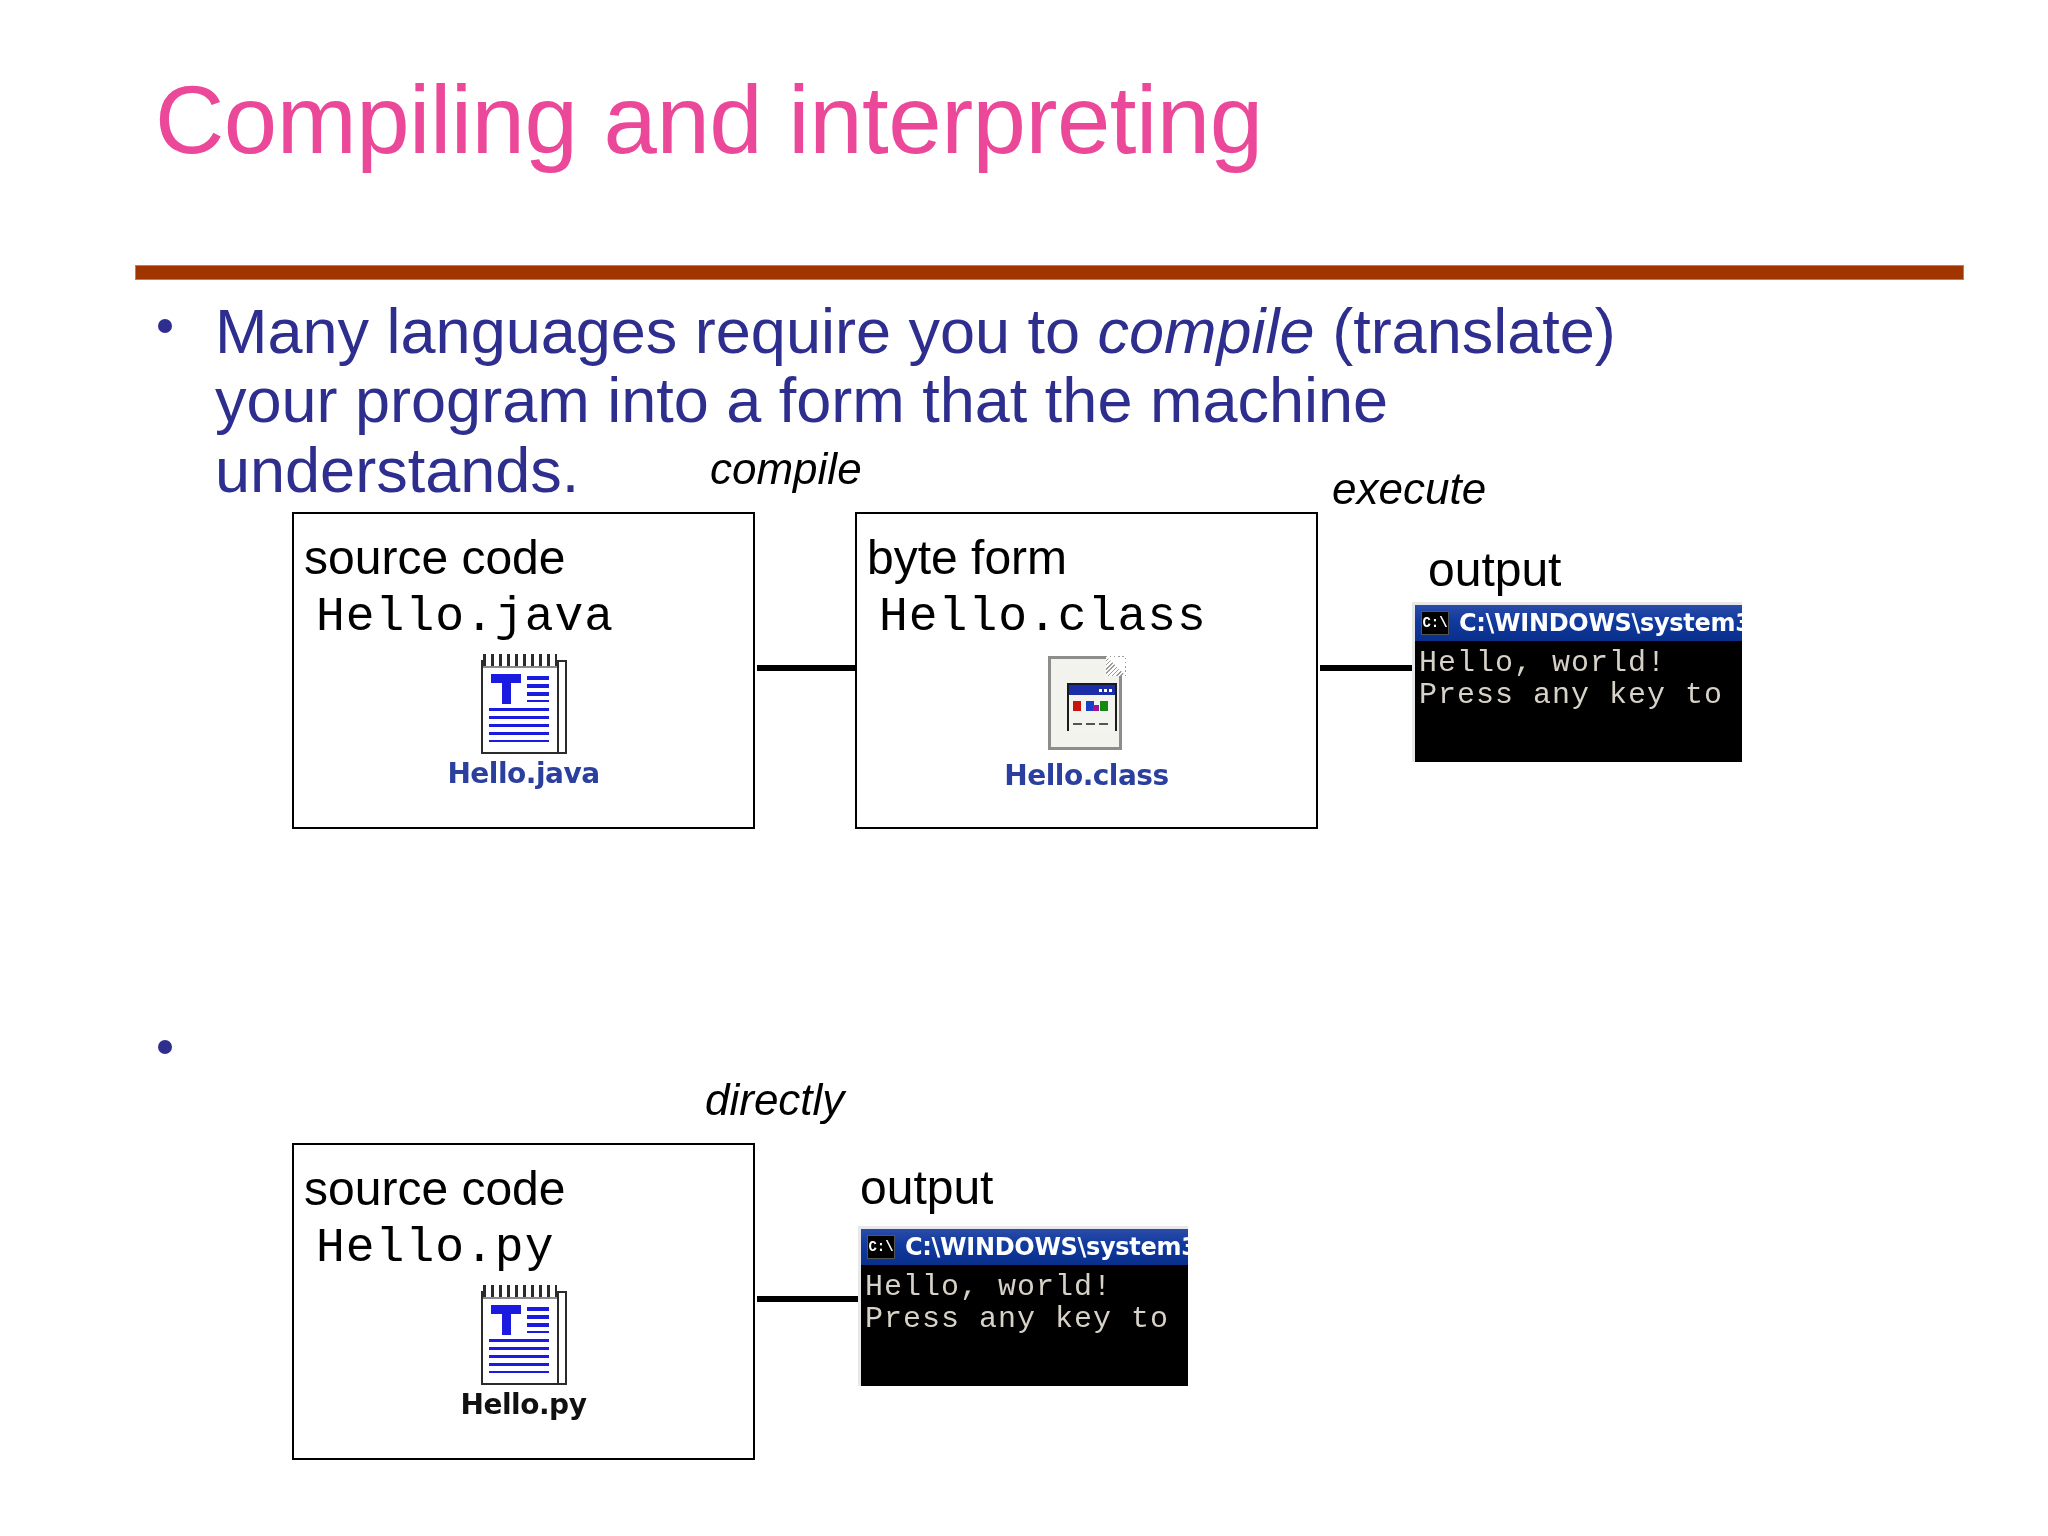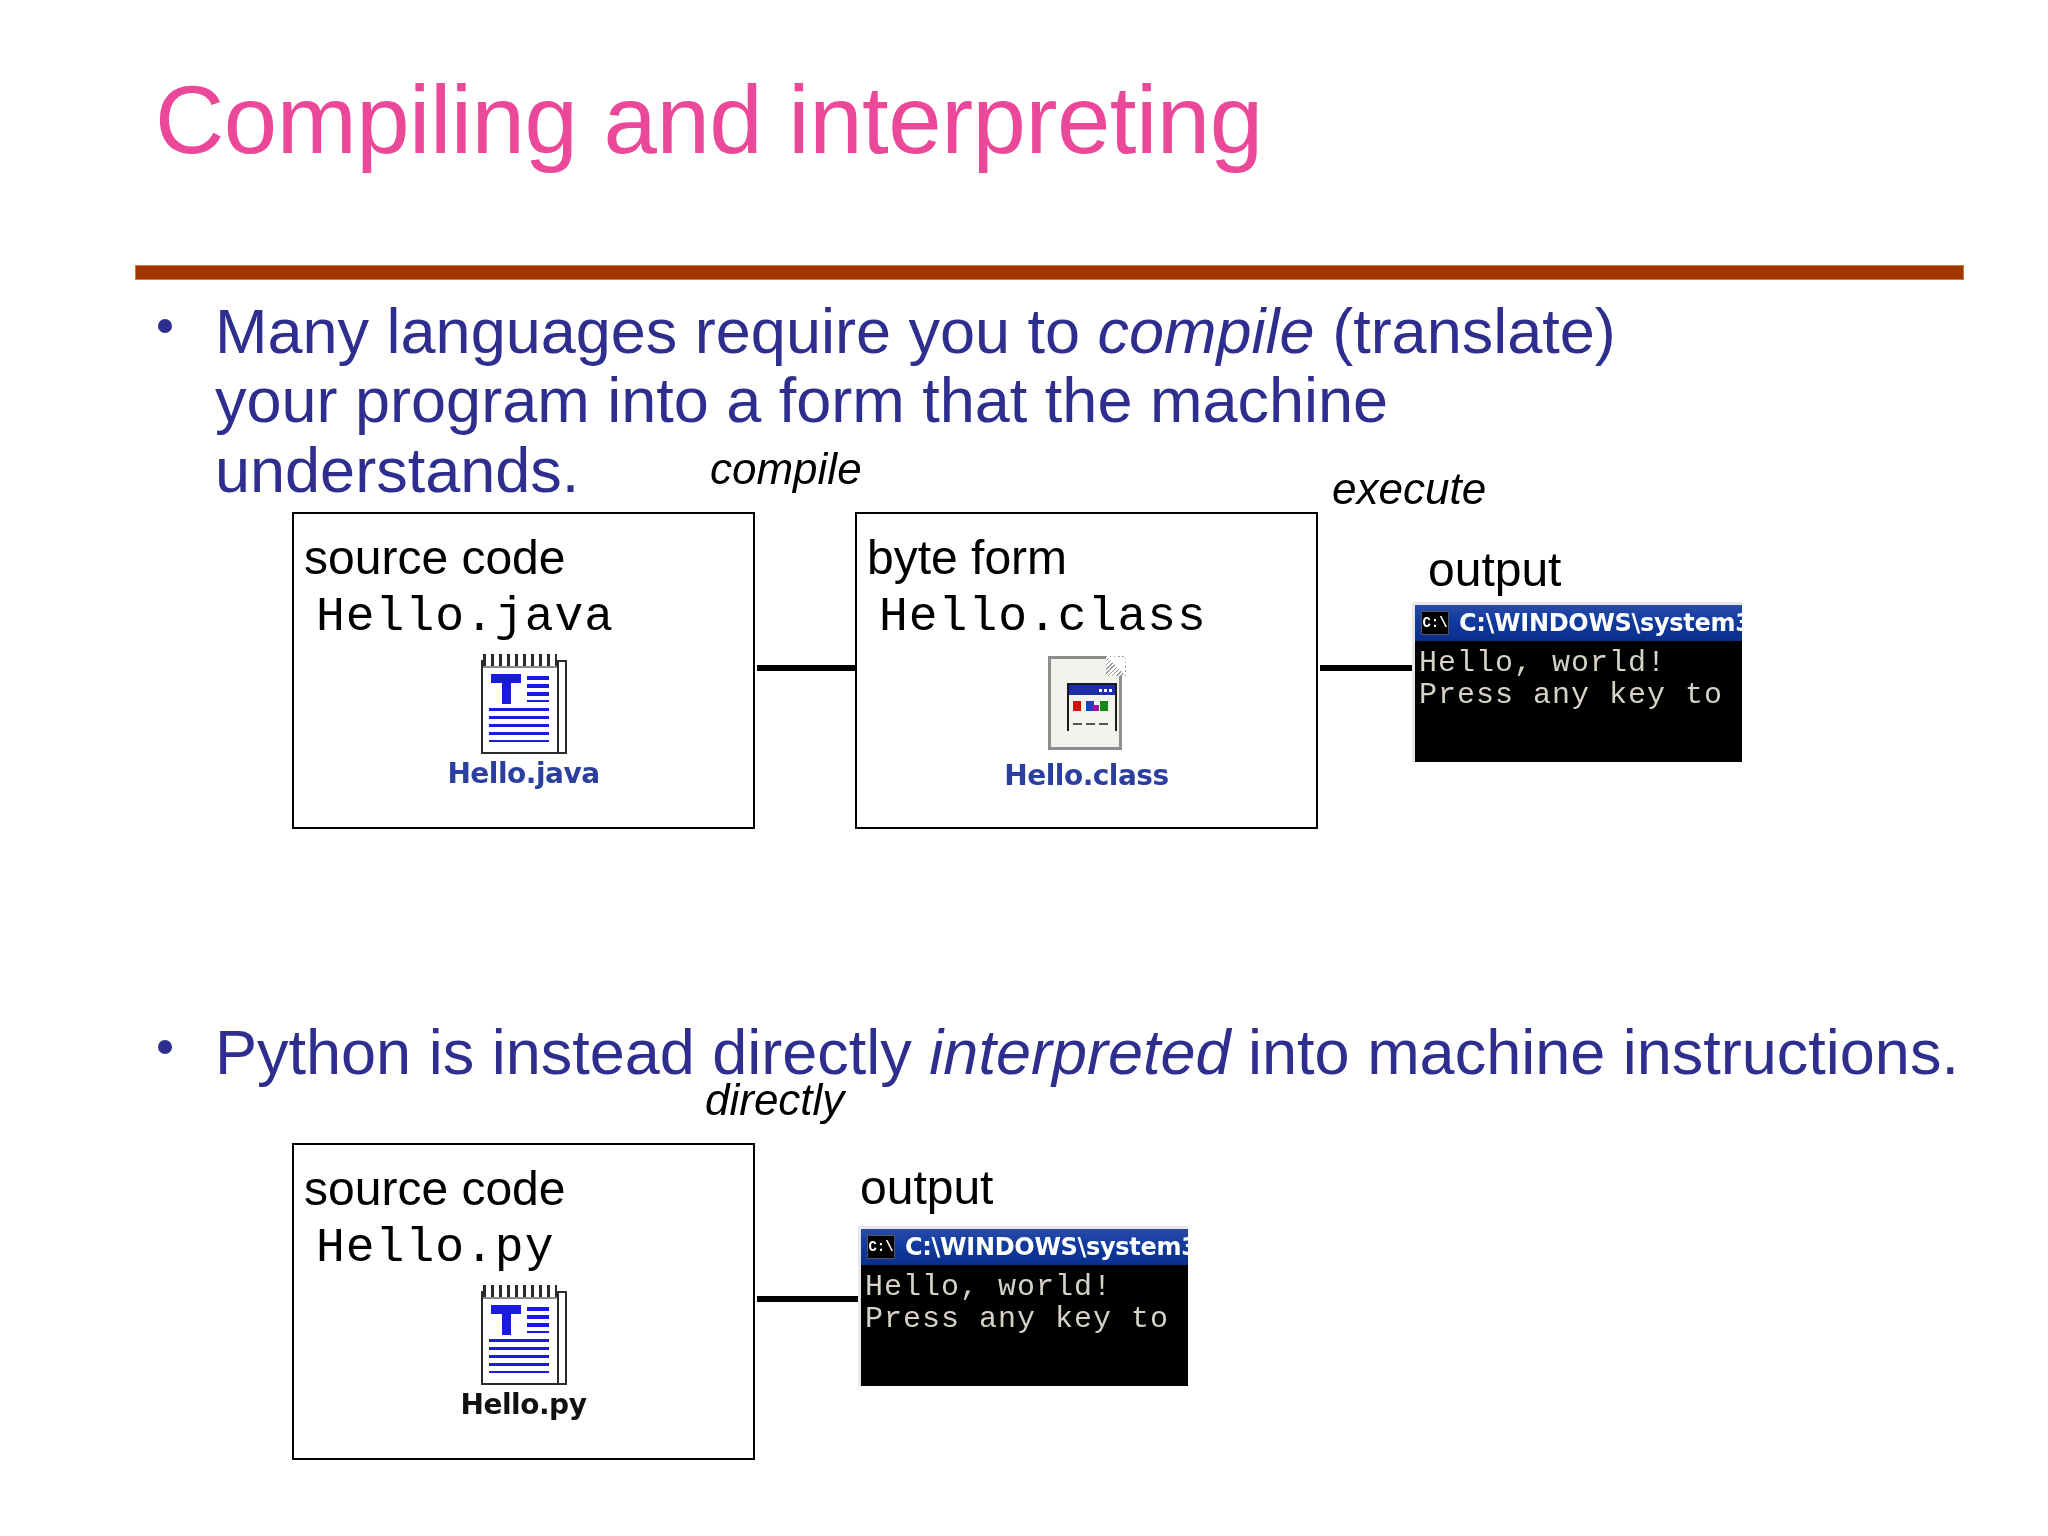--- a/index.html
+++ b/index.html
@@ -394,23 +394,20 @@
     <div class="console-title-text">C:\WINDOWS\system32\cm</div>
   </div>
   <div class="console-body">
     <div>Hello, world!</div>
     <div>Press any key to</div>
   </div>
 </div>
 
 <div class="bullet-row" id="bullet-2">
   <div class="bullet-dot"></div>
-  <div class="bullet-text">
-    <span>Python is instead directly </span><i>interpreted</i><span> into machine instructions.</span>
-  </div>
 </div>
 
 <div class="arrow-label" id="label-interpret">directly</div>
 <div class="plain-label" id="label-output-2">output</div>
 
 <div class="diagram-box" id="box-source-py">
   <div class="box-title">source code</div>
   <div class="box-filename">Hello.py</div>
   <div class="box-icon-wrap">
     <div class="notepad-icon">

